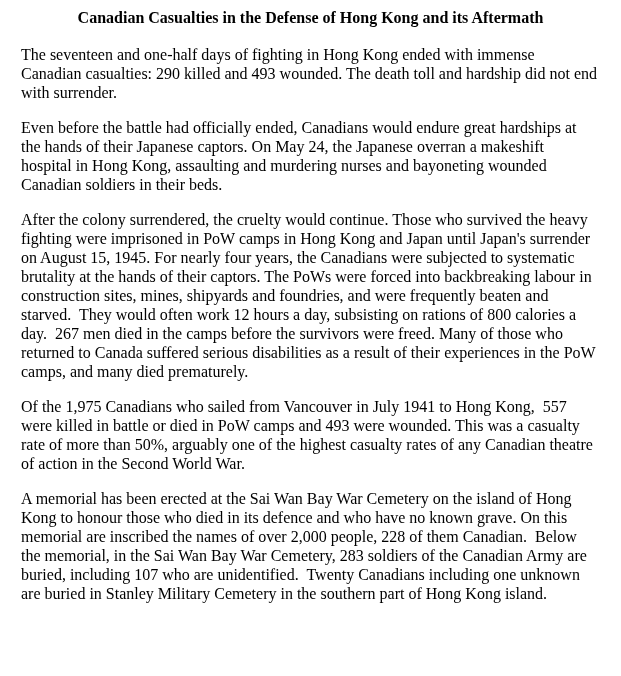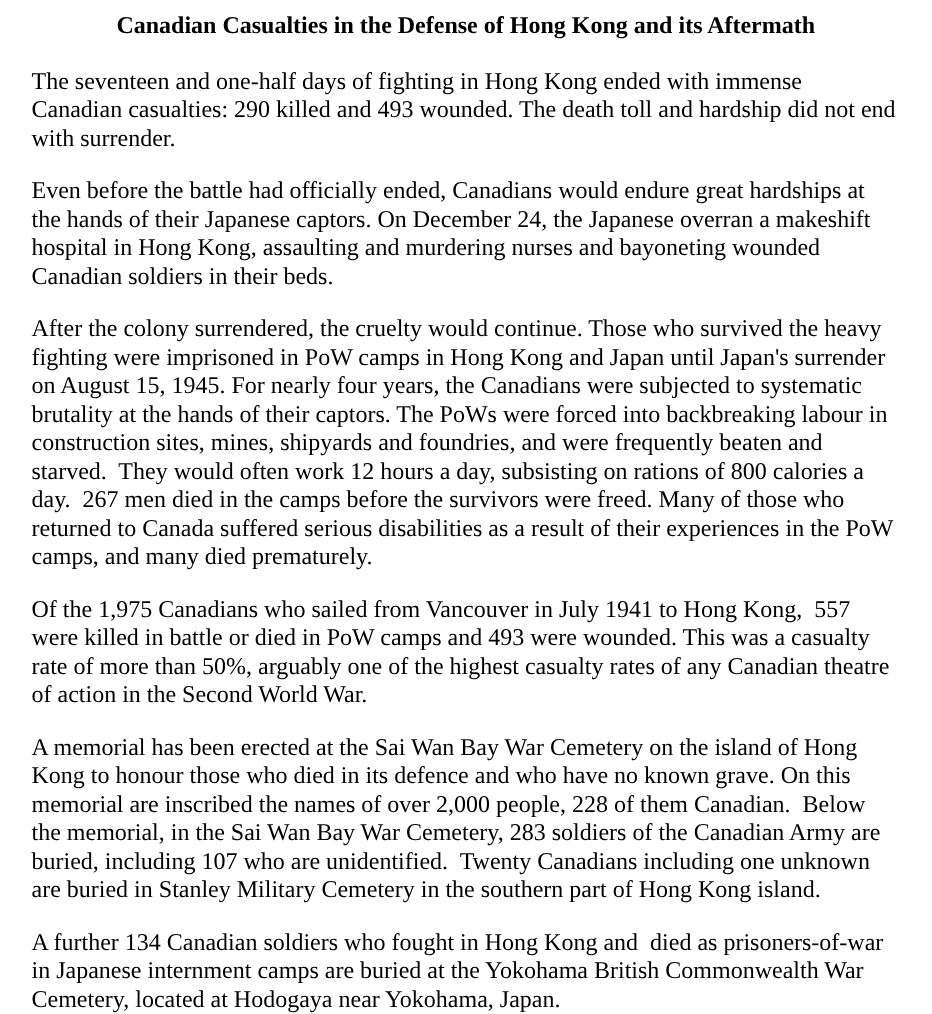--- a/index.html
+++ b/index.html
@@ -43,21 +43,21 @@
 <body>
 
 <div class="page">
   <div class="doc-title">Canadian Casualties in the Defense of Hong Kong and its Aftermath</div>
 
   <div class="content">
     <div class="paragraph first">The seventeen and one-half days of fighting in Hong Kong ended with immense
 Canadian casualties: 290 killed and 493 wounded. The death toll and hardship did not end
 with surrender.</div>
     <div class="paragraph">Even before the battle had officially ended, Canadians would endure great hardships at
-the hands of their Japanese captors. On December 24, the Japanese overran a makeshift
+the hands of their Japanese captors. On May 24, the Japanese overran a makeshift
 hospital in Hong Kong, assaulting and murdering nurses and bayoneting wounded
 Canadian soldiers in their beds.</div>
     <div class="paragraph">After the colony surrendered, the cruelty would continue. Those who survived the heavy
 fighting were imprisoned in PoW camps in Hong Kong and Japan until Japan's surrender
 on August 15, 1945. For nearly four years, the Canadians were subjected to systematic
 brutality at the hands of their captors. The PoWs were forced into backbreaking labour in
 construction sites, mines, shipyards and foundries, and were frequently beaten and
 starved.  They would often work 12 hours a day, subsisting on rations of 800 calories a
 day.  267 men died in the camps before the survivors were freed. Many of those who
 returned to Canada suffered serious disabilities as a result of their experiences in the PoW
@@ -65,17 +65,14 @@
     <div class="paragraph">Of the 1,975 Canadians who sailed from Vancouver in July 1941 to Hong Kong,  557
 were killed in battle or died in PoW camps and 493 were wounded. This was a casualty
 rate of more than 50%, arguably one of the highest casualty rates of any Canadian theatre
 of action in the Second World War.</div>
     <div class="paragraph">A memorial has been erected at the Sai Wan Bay War Cemetery on the island of Hong
 Kong to honour those who died in its defence and who have no known grave. On this
 memorial are inscribed the names of over 2,000 people, 228 of them Canadian.  Below
 the memorial, in the Sai Wan Bay War Cemetery, 283 soldiers of the Canadian Army are
 buried, including 107 who are unidentified.  Twenty Canadians including one unknown
 are buried in Stanley Military Cemetery in the southern part of Hong Kong island.</div>
-    <div class="paragraph">A further 134 Canadian soldiers who fought in Hong Kong and  died as prisoners-of-war
-in Japanese internment camps are buried at the Yokohama British Commonwealth War
-Cemetery, located at Hodogaya near Yokohama, Japan.</div>
   </div>
 </div>
 
 </body></html>

